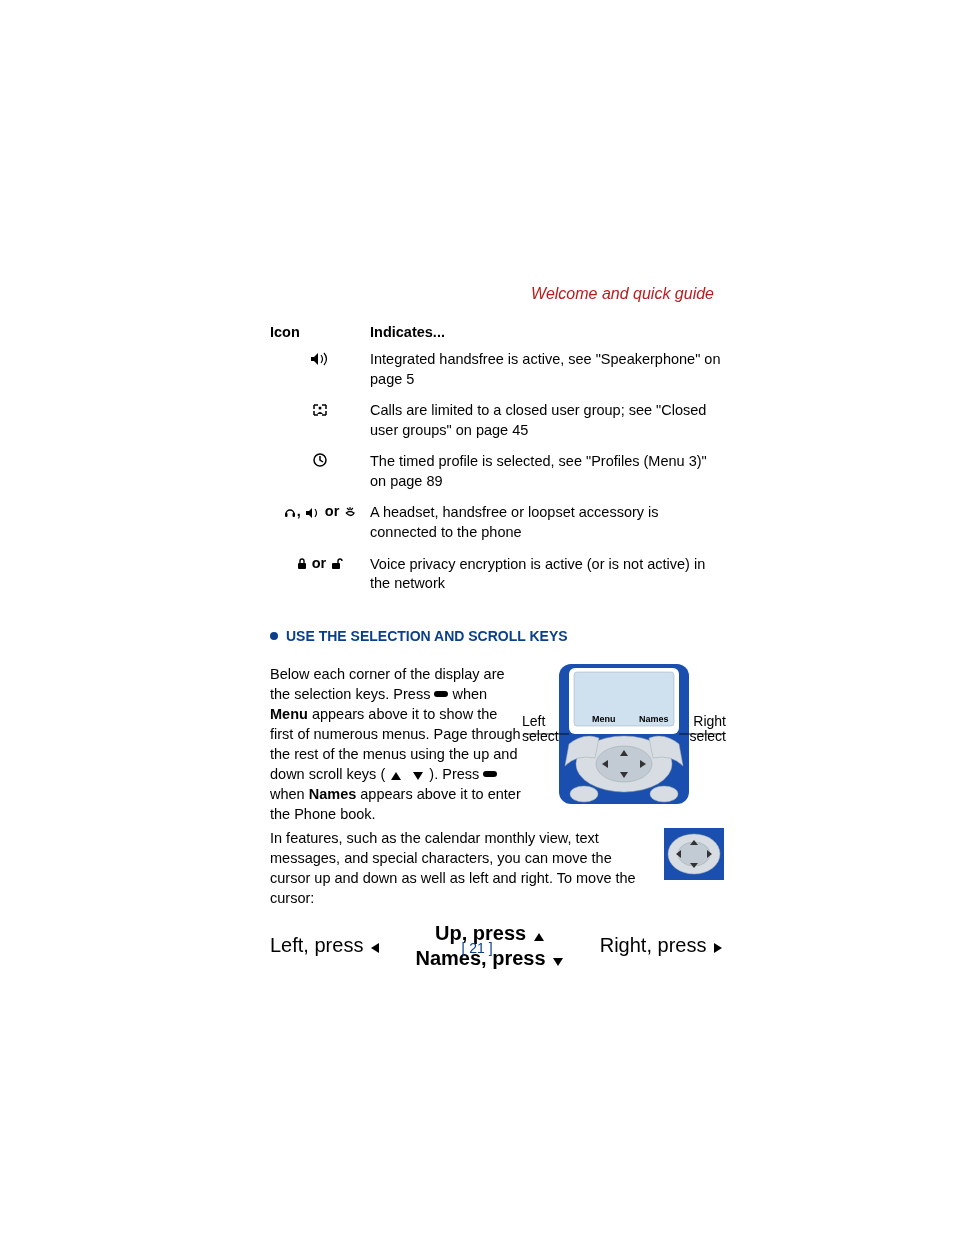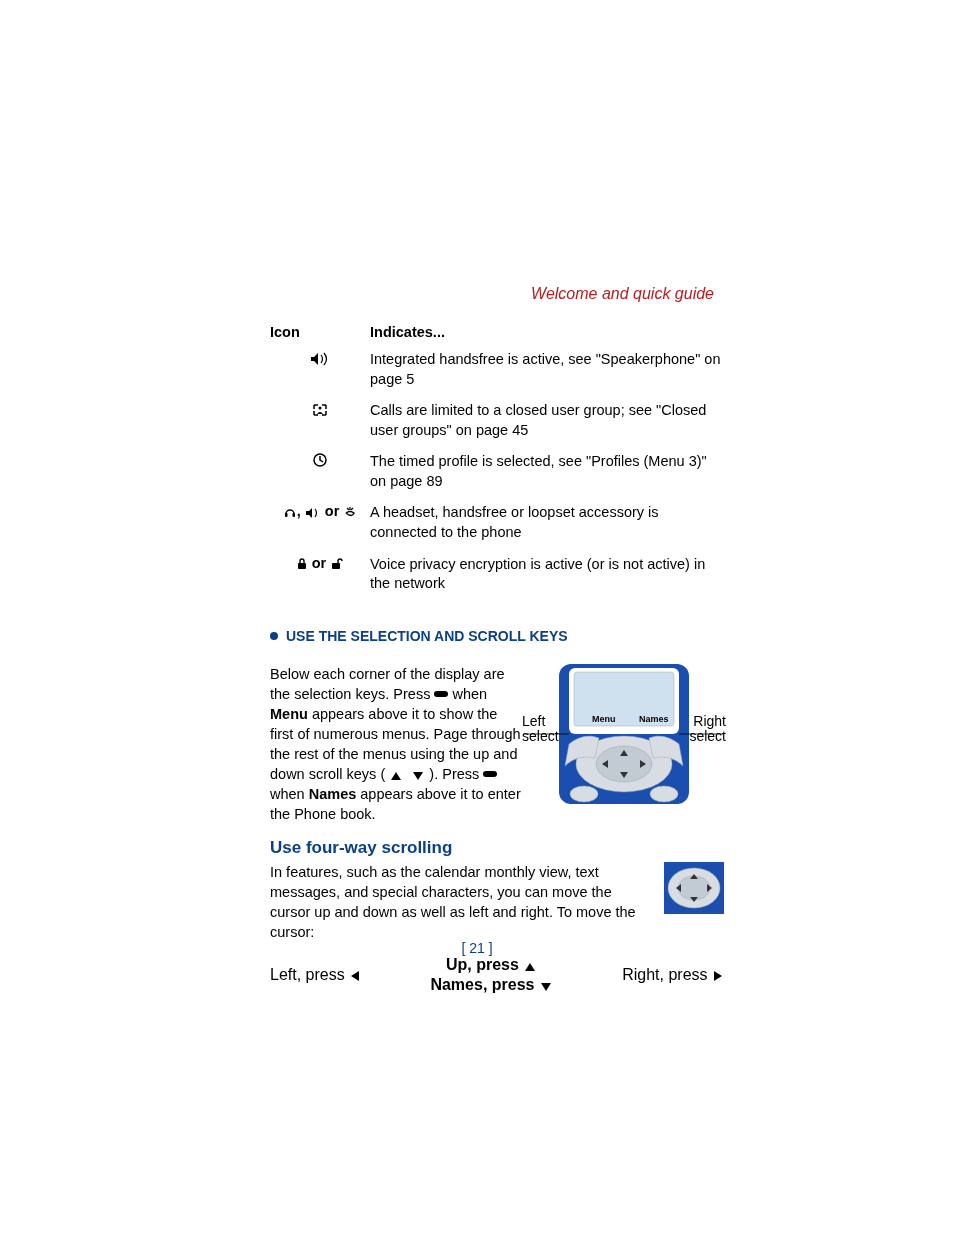--- a/index.html
+++ b/index.html
@@ -99,21 +99,21 @@
     flex: 1;
     font-size: 14.5px;
     line-height: 1.38;
   }
   .four-way-img { width: 60px; }
   .directions {
     display: flex;
     justify-content: space-between;
     align-items: center;
     margin-top: 12px;
-    font-size: 16px;
+    font-size: 20px;
   }
   .dir-mid { text-align: center; }
   .dir-mid div { margin: 2px 0; font-weight: bold; }
   .dir-mid .tri, .directions .tri, .tri {
     display: inline-block;
     width: 0; height: 0;
     vertical-align: -1px;
     margin: 0 2px;
   }
   .tri-up    { border-left: 5px solid transparent; border-right: 5px solid transparent; border-bottom: 8px solid #000; }
@@ -251,21 +251,20 @@
         <div>Left</div>
         <div>select</div>
       </div>
       <div class="phone-label lbl-right">
         <div>Right</div>
         <div>select</div>
       </div>
     </div>
   </div>
 
-  <h3 class="h2">Use four-way scrolling</h3>
   <div class="four-way-row">
     <p class="four-way-text">In features, such as the calendar monthly view, text messages, and special characters, you can move the cursor up and down as well as left and right. To move the cursor:</p>
     <div class="four-way-img">
       <svg width="60" height="52" viewBox="0 0 60 52">
         <rect x="0" y="0" width="60" height="52" fill="#1a4fb0"></rect>
         <ellipse cx="30" cy="26" rx="26" ry="20" fill="#d8dde3" stroke="#9aa" stroke-width="0.5"></ellipse>
         <ellipse cx="30" cy="26" rx="16" ry="12" fill="#c2cad3" stroke="#9aa" stroke-width="0.5"></ellipse>
         <polygon points="30,12 26,17 34,17" fill="#333"></polygon>
         <polygon points="30,40 26,35 34,35" fill="#333"></polygon>
         <polygon points="12,26 17,22 17,30" fill="#333"></polygon>

